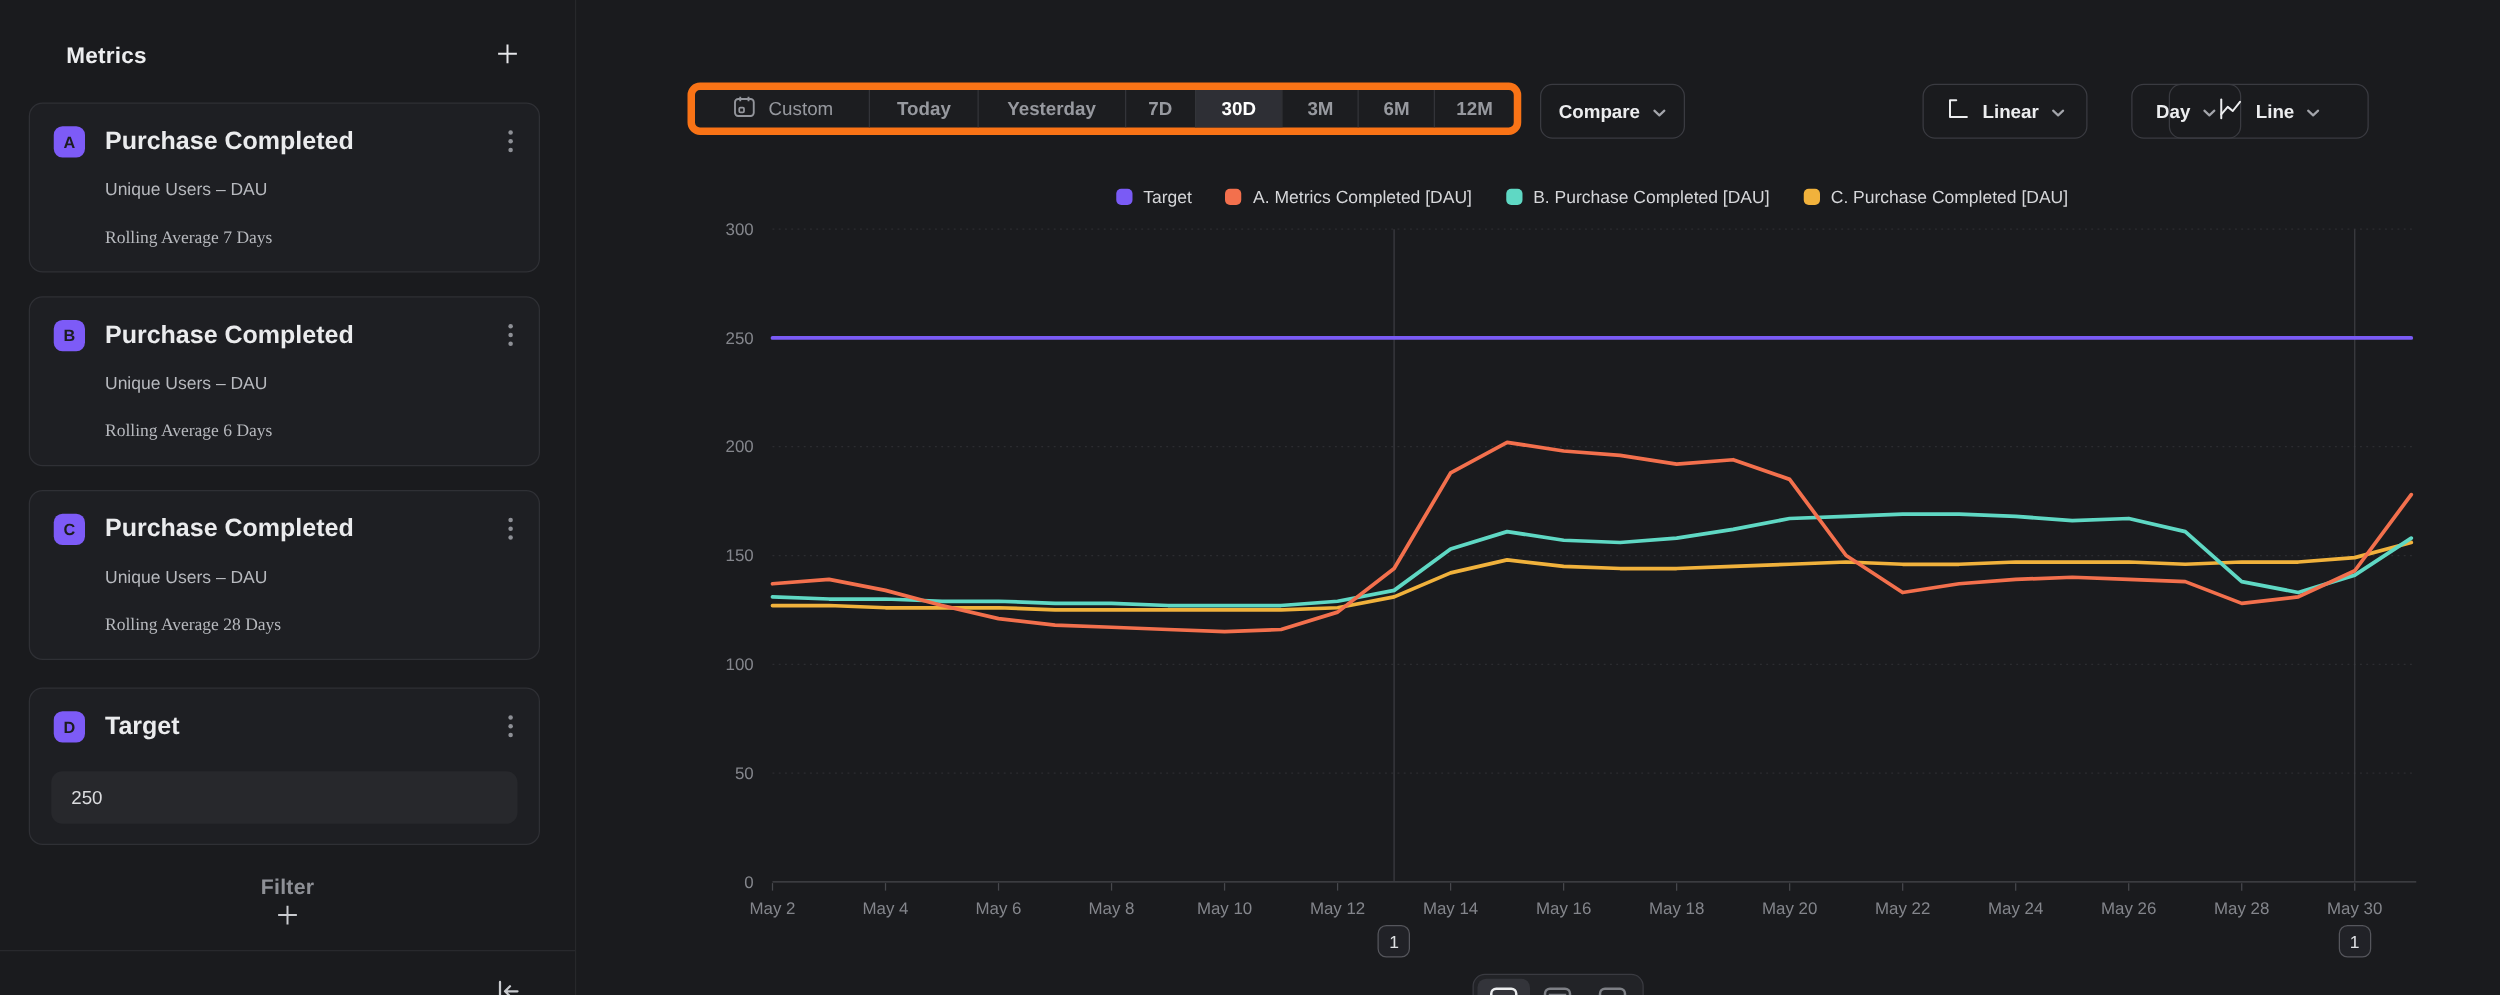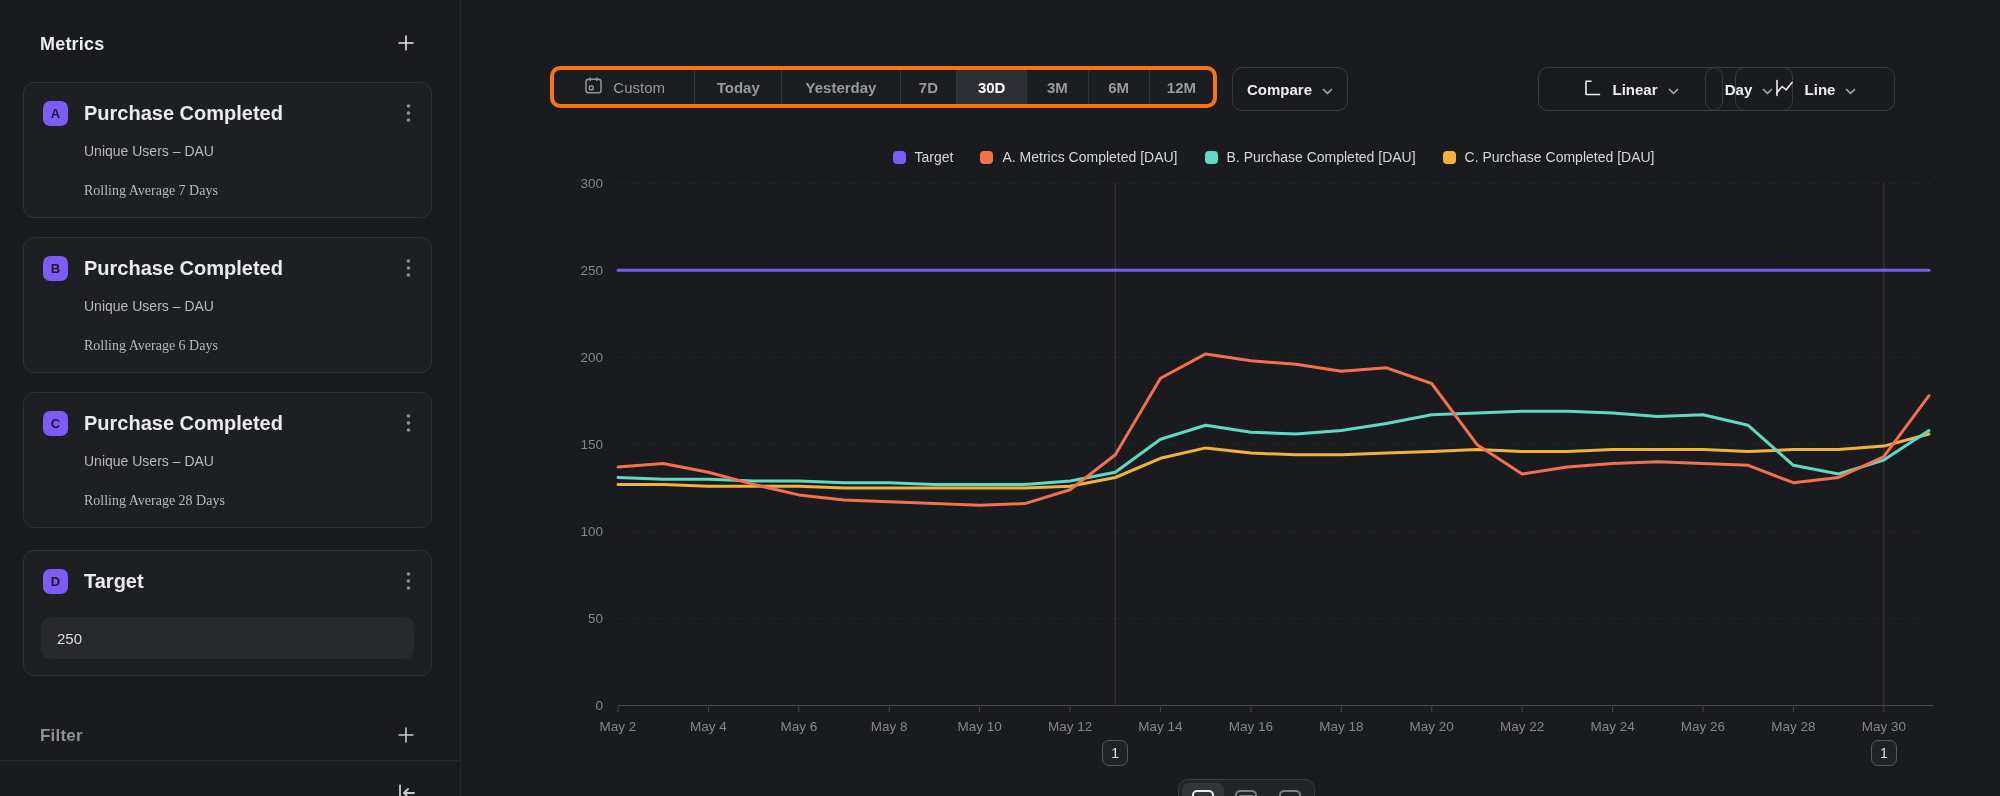--- a/index.html
+++ b/index.html
@@ -5,39 +5,39 @@
   html,body{margin:0;padding:0;background:#101113;}
   .screen{
     position:relative;width:2000px;height:796px;overflow:hidden;
     background:#1A1B1E;font-family:"Liberation Sans",sans-serif;
     -webkit-font-smoothing:antialiased;color:#ECEDEF;
   }
   
   #chart-layer{position:absolute;left:0;top:0;width:2000px;height:796px;z-index:1;}
   
   .sidebar{position:absolute;left:0;top:0;width:460px;height:796px;border-right:1px solid #27282B;z-index:3;background:#1A1B1E;}
-  .sb-header{position:absolute;left:40px;right:40px;top:30px;height:28px;display:flex;align-items:center;justify-content:space-between;}
+  .sb-header{position:absolute;left:53px;right:40px;top:30px;height:28px;display:flex;align-items:center;justify-content:space-between;}
   .sb-title{font-size:18px;font-weight:700;color:#ECEDEF;letter-spacing:.2px;}
   .icon-btn{background:none;border:none;padding:0;cursor:pointer;display:flex;align-items:center;justify-content:center;width:28px;height:28px;}
   .m-card{position:absolute;left:23px;width:409px;height:136px;background:#1E1F23;border:1px solid #2F3035;border-radius:11px;box-sizing:border-box;padding:17px 19px;}
   .m-card.small{height:126px;}
   .m-head{display:flex;align-items:center;height:26px;position:relative;}
   .m-badge{width:25px;height:25px;border-radius:7px;background:#7D5BF7;color:#1C1D20;font-size:13px;font-weight:700;display:flex;align-items:center;justify-content:center;flex:0 0 auto;}
   .m-title{margin-left:16px;font-size:20px;font-weight:700;color:#EAEBED;}
   .kebab{position:absolute;right:1px;top:3px;}
   .m-line{font-size:14px;color:#B7B9BE;margin-left:41px;}
   .m-line.l1{margin-top:17px;}
   .m-line.l2{margin-top:24px;font-family:Liberation Serif, serif;}
   .target-input{position:absolute;left:17px;top:66px;width:373px;height:42px;box-sizing:border-box;background:#27282C;border:none;border-radius:9px;color:#DADBDE;font-size:15px;padding:0 16px;font-family:"Liberation Sans",sans-serif;outline:none;}
-  .sb-filter{position:absolute;left:40px;right:40px;top:722px;height:28px;display:flex;align-items:center;justify-content:space-between;}
+  .sb-filter{position:absolute;left:40px;right:40px;top:700px;height:28px;display:flex;align-items:center;justify-content:space-between;flex-direction:column;}
   .sb-filter .sb-title{color:#8E9096;font-size:17px;}
   .sb-divider{position:absolute;left:0;right:0;top:760px;height:0;border-top:1px solid #28292D;}
   .collapse-btn{position:absolute;left:392px;top:780px;}
   
-  .seg-control{position:absolute;left:550px;top:66px;width:667px;height:42px;display:flex;border:4px solid #f97316;border-radius:10px;box-sizing:border-box;z-index:3;overflow:hidden;background:#1C1D20;}
+  .seg-control{position:absolute;left:550px;top:66px;width:667px;height:42px;display:flex;border:6px solid #f97316;border-radius:10px;box-sizing:border-box;z-index:3;overflow:hidden;background:#1C1D20;}
   .seg{display:flex;align-items:center;justify-content:center;gap:9px;font-size:15px;color:#97999F;cursor:pointer;box-sizing:border-box;}
   .seg + .seg{border-left:1px solid #333439;font-weight:bold;}
   .seg.active{background:#2E2F35;color:#FFFFFF;font-weight:700;}
   .tool-btn{position:absolute;top:67px;height:44px;display:flex;align-items:center;justify-content:center;gap:10px;background:transparent;border:1px solid #3A3B41;border-radius:10px;box-sizing:border-box;color:#ECEDEF;font-size:15px;font-weight:700;font-family:"Liberation Sans",sans-serif;cursor:pointer;z-index:3;}
   
   .legend{position:absolute;left:618px;top:146px;width:1311px;height:22px;display:flex;align-items:center;justify-content:center;gap:27px;z-index:2;}
   .legend-item{display:flex;align-items:center;gap:9px;cursor:pointer;}
   .swatch{width:13px;height:13px;border-radius:4px;flex:0 0 auto;}
   .legend-label{font-size:14px;color:#D6D7DA;}
   
@@ -239,21 +239,21 @@
 
   <button class="tool-btn" style="left:1232px;width:116px">
     <span>Compare</span>
     <span>
       <svg width="11" height="7" viewBox="0 0 11 7">
           <path d="M1.5 1.5 L5.5 5.3 L9.5 1.5" stroke="#A3A5AB" stroke-width="1.7" fill="none" stroke-linecap="round" stroke-linejoin="round"></path>
         </svg>
     </span>
   </button>
 
-  <button class="tool-btn" style="left:1538px;width:185px">
+  <button class="tool-btn" style="left:1538px;width:132px">
     <span>
       <svg width="20" height="20" viewBox="0 0 20 20">
           <path d="M4 3.2 H9 M4 3.2 V16.5 M4 16.5 H17.5" stroke="#ECEDEF" stroke-width="1.6" fill="none" stroke-linecap="round"></path>
         </svg>
     </span>
     <span>Linear</span>
     <span>
       <svg width="11" height="7" viewBox="0 0 11 7">
           <path d="M1.5 1.5 L5.5 5.3 L9.5 1.5" stroke="#A3A5AB" stroke-width="1.7" fill="none" stroke-linecap="round" stroke-linejoin="round"></path>
         </svg>

